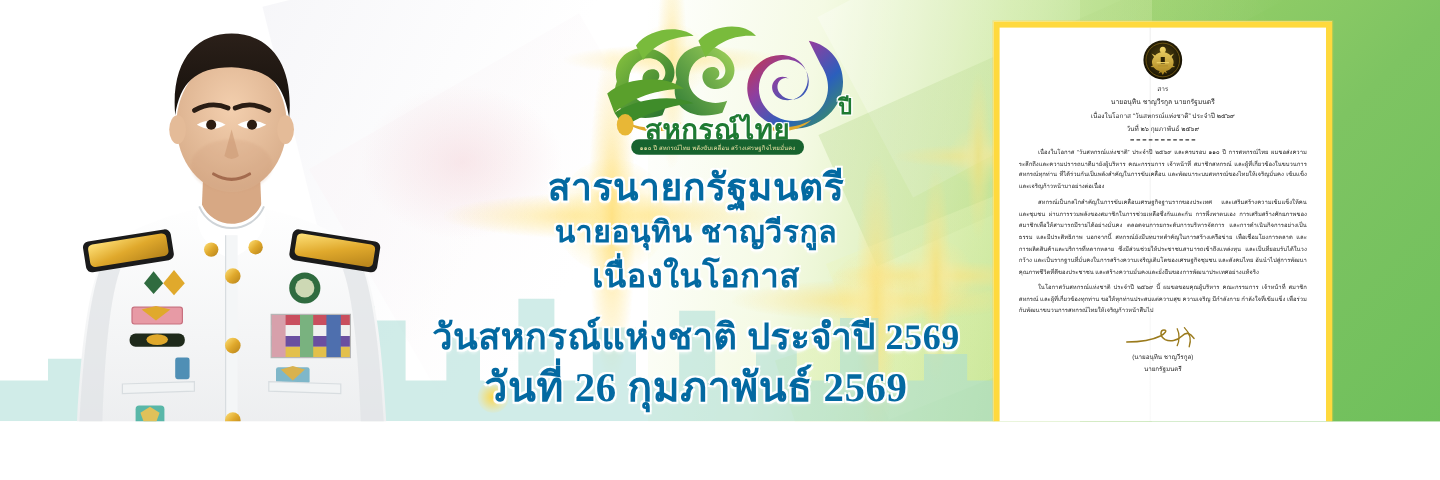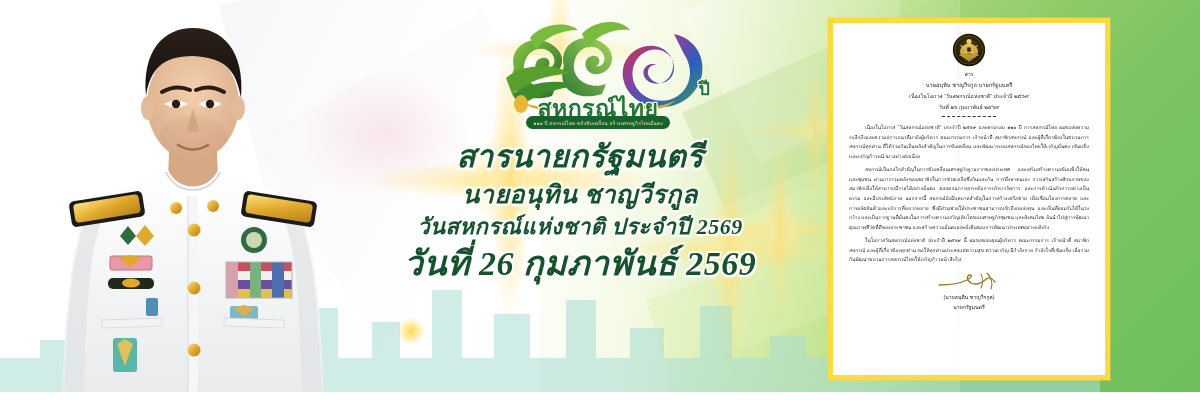--- a/index.html
+++ b/index.html
@@ -3,21 +3,21 @@
 <meta charset="utf-8">
 <style>
   * { margin:0; padding:0; box-sizing:border-box; }
   html,body { width:1200px; height:400px; overflow:hidden; }
   body {
     font-family:"Liberation Sans", sans-serif;
     background:#ffffff;
     position:relative;
   }
   #banner {
-    position:absolute; left:0; top:0; width:1200px; height:392px;
+    position:absolute; left:0; top:0; width:1200px; height:351px;
     overflow:hidden;
     background:#ffffff;
   }
 
   
   .bg-green-right {
     position:absolute; right:0; top:0; width:520px; height:400px;
     background:
       linear-gradient(118deg, rgba(255,255,255,0) 0%, rgba(255,255,255,0) 26%, rgba(186,222,140,.85) 48%, rgba(126,196,98,.95) 72%, rgba(108,190,90,1) 100%);
   }
@@ -89,36 +89,36 @@
   .city svg { display:block; width:100%; height:100%; }
 
   
   .portrait { position:absolute; left:58px; top:0; width:270px; height:400px; }
   .portrait svg { display:block; width:100%; height:100%; }
 
   
   .headline {
     position:absolute; left:330px; top:140px; width:500px;
     text-align:center;
-    color:#14532d;
+    color:#0369a1;
     font-family:"Liberation Serif", serif;
-    font-style:italic; font-weight:bold;
+    font-weight:bold;
     text-shadow:
       -1.6px -1.6px 0 rgba(255,255,255,.95),
        1.6px -1.6px 0 rgba(255,255,255,.95),
       -1.6px  1.6px 0 rgba(255,255,255,.95),
        1.6px  1.6px 0 rgba(255,255,255,.95),
        0 2px 3px rgba(255,255,255,.9);
     line-height:1.12;
     letter-spacing:.5px;
   }
   .hl-1 { font-size:31px; }
   .hl-2 { font-size:25px; margin-top:6px; }
   .hl-3 { font-size:27px; margin-top:6px; }
-  .hl-4 { font-size:22px; margin-top:6px; white-space:nowrap; }
+  .hl-4 { font-size:30px; margin-top:20px; white-space:nowrap; }
   .hl-5 { font-size:34px; margin-top:6px; }
 
   
   .logo { position:absolute; left:478px; top:16px; width:240px; height:122px; }
   .logo svg { display:block; width:100%; height:100%; }
   .logo-word {
     position:absolute; left:0; top:74px; width:240px; text-align:center;
     font-family:"Liberation Serif", serif; font-weight:bold;
     font-size:23px; color:#1e7a32;
     text-shadow:-1px -1px 0 #fff,1px -1px 0 #fff,-1px 1px 0 #fff,1px 1px 0 #fff;
@@ -370,20 +370,21 @@
       <ellipse cx="43" cy="88" rx="7" ry="9" fill="#e8b736"></ellipse>
     </svg>
     <div class="logo-word">สหกรณ์ไทย</div>
     <div class="logo-pi">ปี</div>
     <div class="logo-tag">๑๑๐ ปี สหกรณ์ไทย พลังขับเคลื่อน สร้างเศรษฐกิจไทยมั่นคง</div>
   </div>
 
   <div class="headline">
     <div class="hl-1">สารนายกรัฐมนตรี</div>
     <div class="hl-2">นายอนุทิน ชาญวีรกูล</div>
+    <div class="hl-3">เนื่องในโอกาส</div>
     <div class="hl-4">วันสหกรณ์แห่งชาติ ประจำปี 2569</div>
     <div class="hl-5">วันที่ 26 กุมภาพันธ์ 2569</div>
   </div>
 
   <div class="doc-frame">
     <div class="doc-inner">
       <div class="doc-fold"></div>
 
       <div class="doc-seal">
         <svg viewBox="0 0 40 40" aria-hidden="true">

